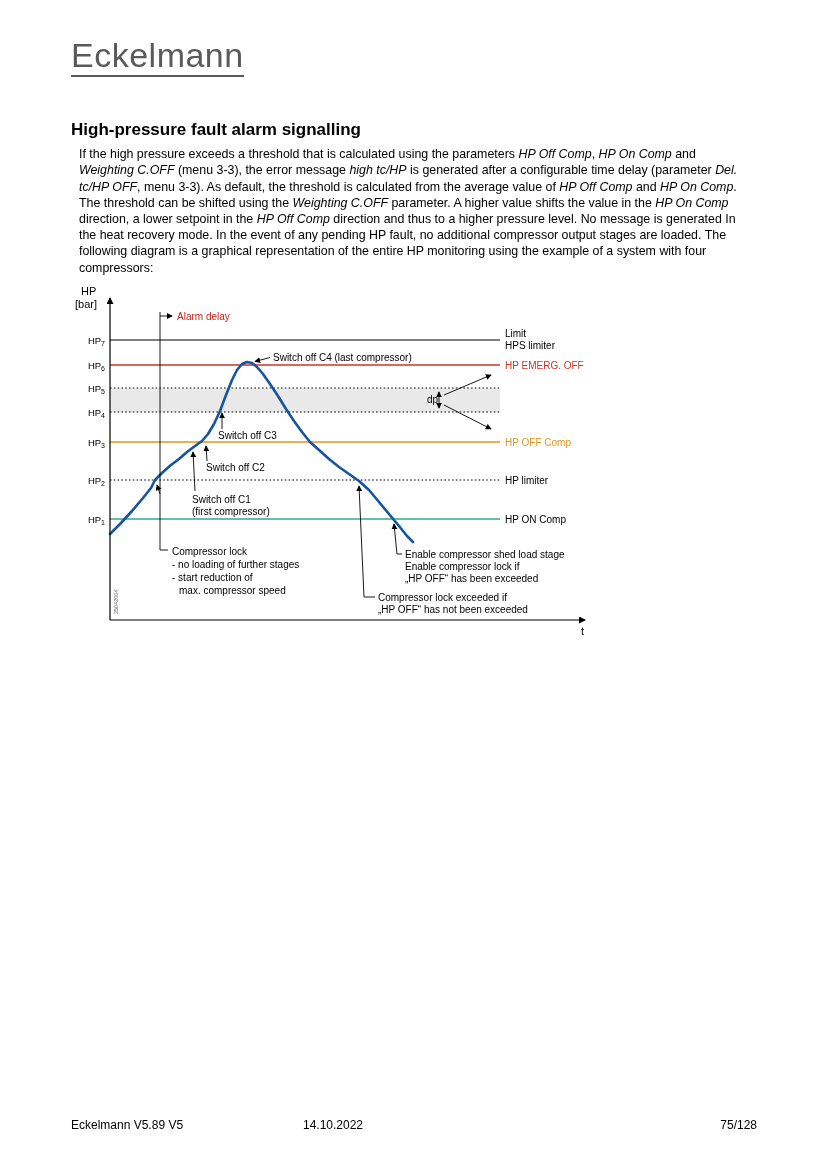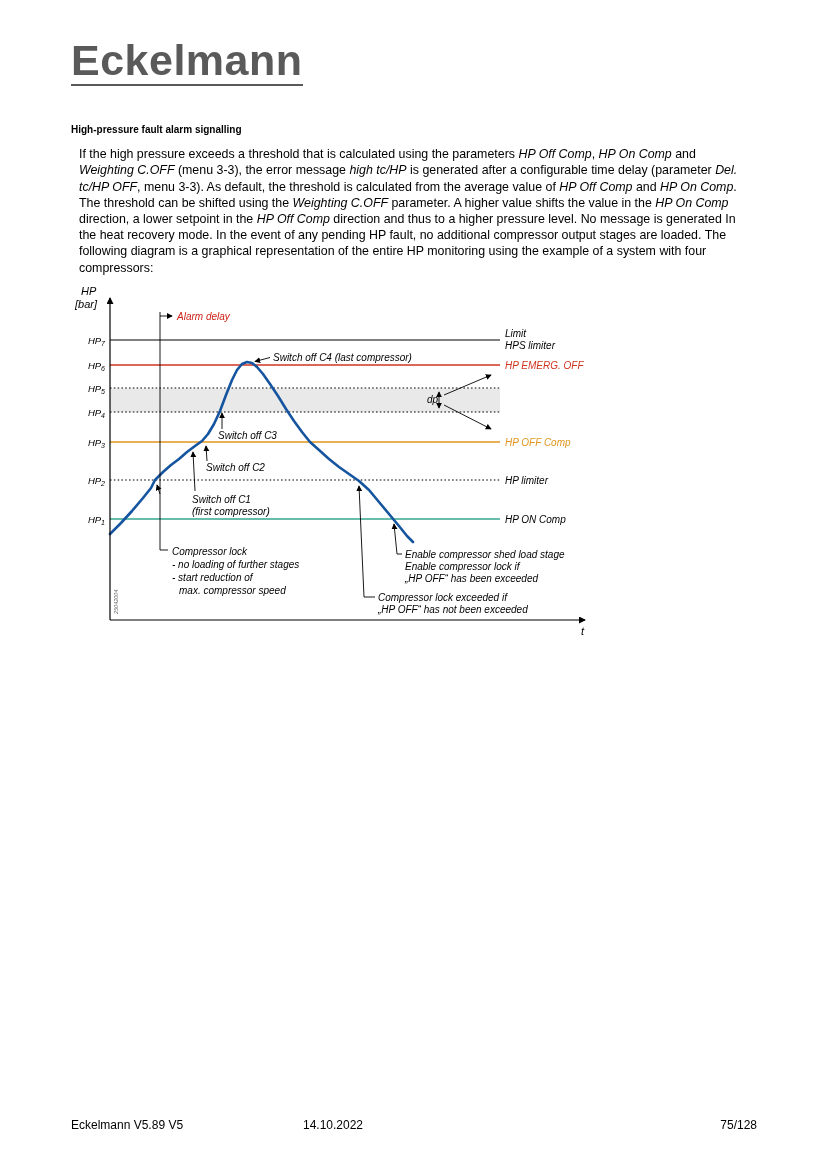--- a/index.html
+++ b/index.html
@@ -2,30 +2,30 @@
 <html style="--c-logo_gray: #5a5a5b; --c-red: #d03520; --c-alarm_red: #cc2116; --c-orange: #e0951e; --c-teal: #35a68f; --c-blue: #15549e; --c-band_gray: #e9e9e9;"><head>
 <meta charset="utf-8">
 <style>
   html,body{margin:0;padding:0;background:#ffffff;}
   body{
     width:827px;height:1169px;position:relative;
     font-family:"Liberation Sans",sans-serif;color:#000;
   }
   .logo{
     position:absolute;left:71px;top:38px;
-    font-size:43px;font-weight:bold;letter-spacing:.5px;
+    font-size:34px;font-weight:normal;letter-spacing:.5px;
     color:var(--c-logo_gray);
     border-bottom:2px solid var(--c-logo_gray);
     padding-bottom:1px;line-height:1.05;
   }
   .content{position:absolute;left:71px;top:122px;width:690px;font-size:12.4px;line-height:16.2px;}
-  .content h3{font-size:10px;margin:0;padding:0;font-weight:bold;}
+  .content h3{font-size:17px;margin:0;padding:0;font-weight:bold;}
   .content p{margin:8px;padding:0;}
   .content em{font-style:italic;}
-  .figure{position:absolute;left:71px;top:282px;width:552px;height:372px;font-style:italic;}
+  .figure{position:absolute;left:71px;top:282px;width:552px;height:372px;}
   svg text{font-family:"Liberation Sans",sans-serif;fill:#000;font-size:10px;}
   .t11{font-size:11px;}
   .sub{font-size:7px;}
   .tick{font-size:9.5px;}
   .ref-txt{font-size:5.5px;fill:#666;}
   .t-red{fill:var(--c-red);}
   .t-alarm{fill:var(--c-alarm_red);}
   .t-orange{fill:var(--c-orange);}
   .axis{stroke:#000;stroke-width:1.2;fill:none;}
   .l-black{stroke:#000;stroke-width:1;fill:none;}

